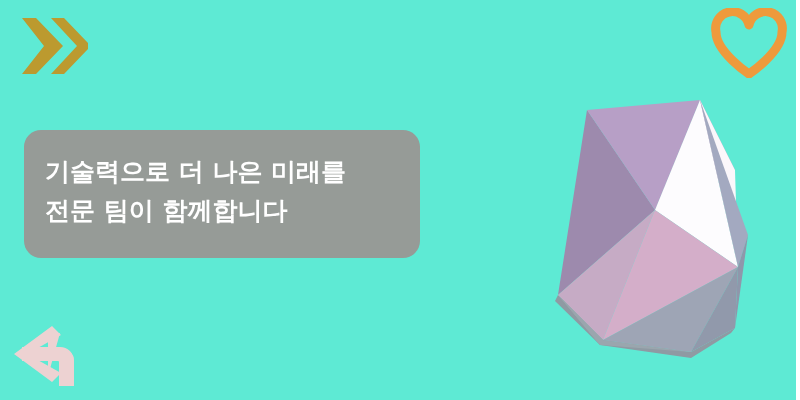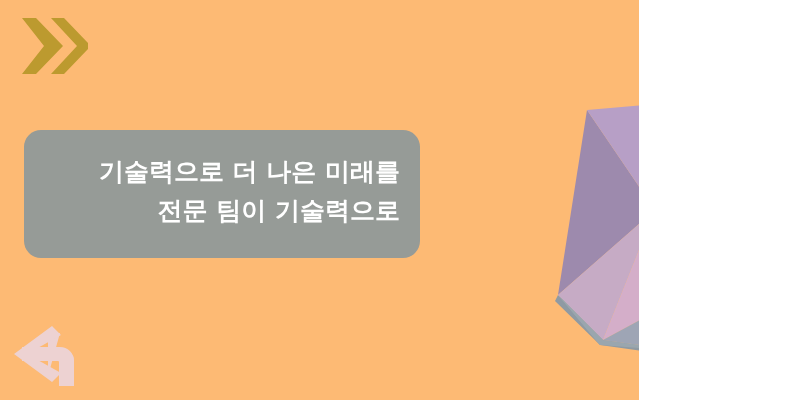--- a/index.html
+++ b/index.html
@@ -7,25 +7,24 @@
     padding: 0;
   }
   body {
     width: 800px;
     height: 400px;
     overflow: hidden;
     font-family: "Liberation Sans", sans-serif;
   }
   #canvas {
     position: relative;
-    width: 639px;
+    width: 796px;
     height: 400px;
-    background: #fdba74;
+    background: #5eead4;
     overflow: hidden;
-    text-align: right;
   }
 
   
   #chevron-icon {
     position: absolute;
     left: 18px;
     top: 13px;
     width: 70px;
     height: 66px;
   }
@@ -97,21 +96,21 @@
       <path d="M41 66
                C 41 66, 8 44, 8 24
                A 16 16 0 0 1 41 17
                A 16 16 0 0 1 74 24
                C 74 44, 41 66, 41 66 Z" fill="none" stroke="#ee9a3c" stroke-width="9" stroke-linejoin="round" stroke-linecap="round"></path>
     </svg>
   </div>
 
   <div id="headline-card">
     <div class="headline-line">기술력으로 더 나은 미래를</div>
-    <div class="headline-line">전문 팀이 기술력으로</div>
+    <div class="headline-line">전문 팀이 함께합니다</div>
   </div>
 
   <div id="polyhedron">
     <svg viewBox="0 0 310 300" width="310" height="300" aria-hidden="true">
 
       <polygon points="63,220 108,265 196,277 240,253 236,258 196,283 105,270 60,226" fill="#8f9aa3"></polygon>
 
       <polygon points="92,35 63,220 160,135" fill="#9d8aad"></polygon>
 
       <polygon points="92,35 205,25 160,135" fill="#b79fc6"></polygon>

